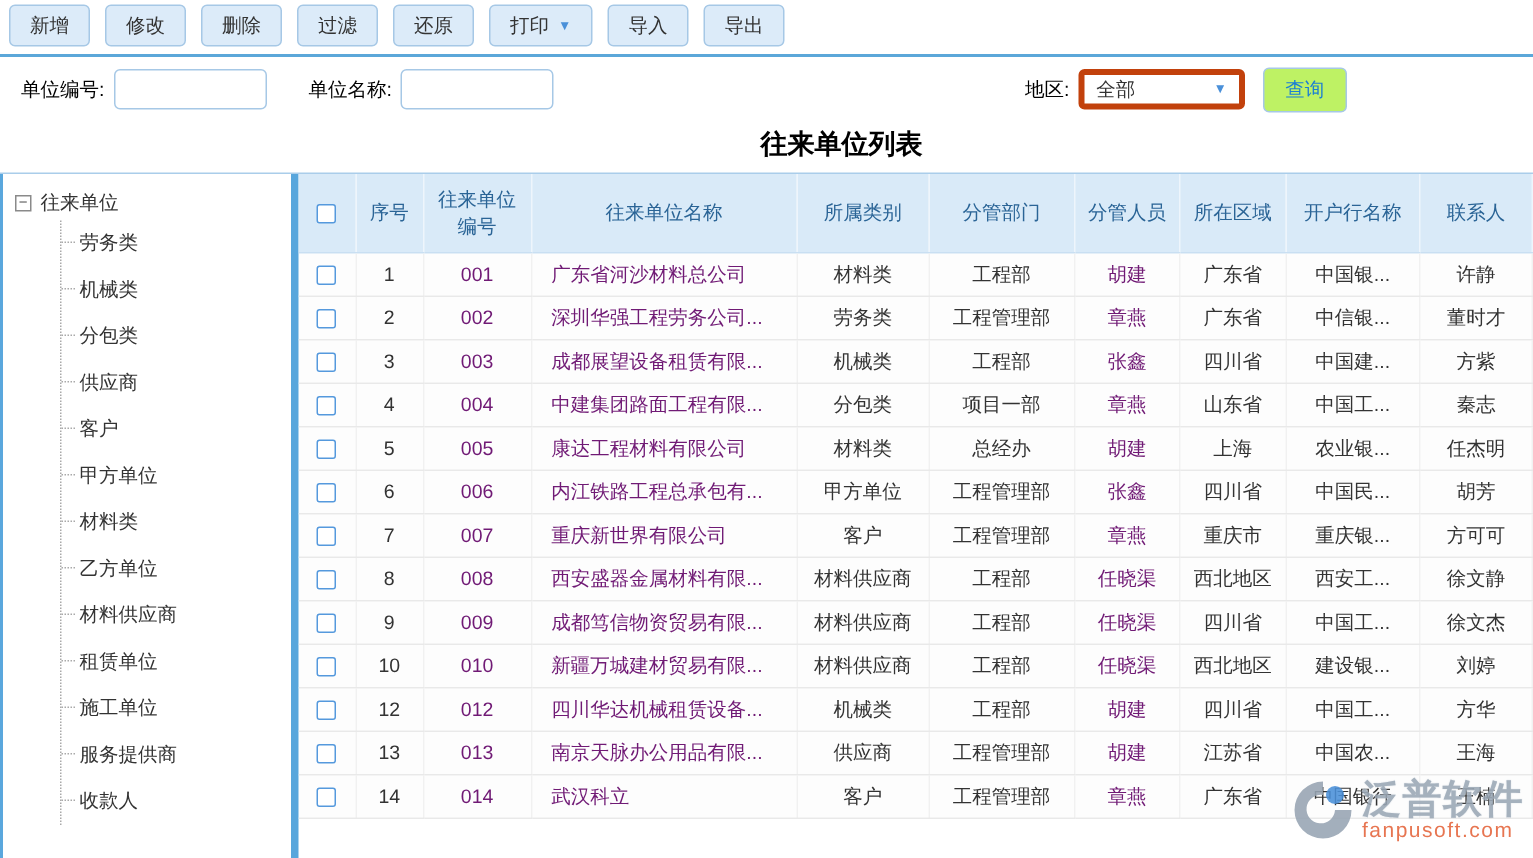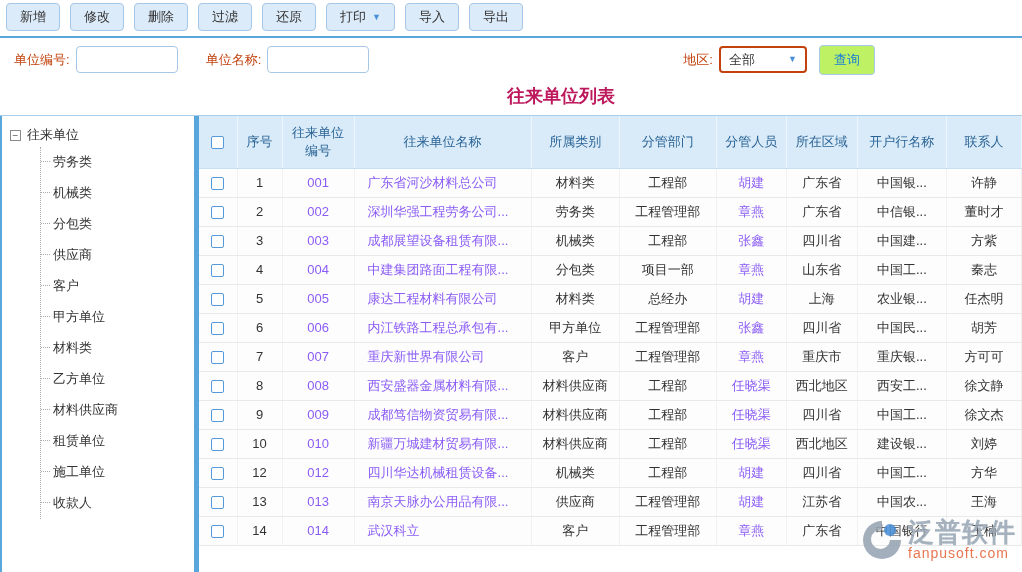--- a/index.html
+++ b/index.html
@@ -10,34 +10,34 @@
   .toolbar { height:38px; display:flex; align-items:center; gap:10px;
     padding:2px 6px 4px 6px; border-bottom:2px solid #5ba7d9; background:#fff; }
   .btn-group { display:flex; gap:10px; }
   .tbtn { background:#dcebf9; border:1px solid #a6c8e6; border-radius:4px;
     padding:4px 13px; font-size:13px; color:#333; cursor:pointer; white-space:nowrap;
     display:inline-flex; align-items:center; gap:6px; }
   .caret { color:#4a90d9; font-size:9px; line-height:1; }
 
   
   .search-row { height:43px; display:flex; align-items:center; padding:0 14px; }
-  .search-row .lbl { color:#c2410c; margin-right:6px; white-space:nowrap; }
+  .search-row .lbl { color:#000000; margin-right:6px; white-space:nowrap; }
   .search-row .gap1 { width:28px; } .search-row .gap2 { width:52px; } .search-row .gap3 { width:12px; }
   .txt-input { width:102px; height:27px; border:1px solid #a6c8e6; border-radius:4px;
     background:#fff; padding:0 6px; font-size:13px; outline:none; }
-  .select-box { width:88px; height:27px; border:2px solid #c2410c; border-radius:4px;
+  .select-box { width:111px; height:27px; border:4px solid #c2410c; border-radius:4px;
     background:#fff; display:flex; align-items:center; justify-content:space-between;
     padding:0 8px; cursor:pointer; }
   .qbtn { background:#bef264; border:1px solid #a6c8e6; border-radius:4px;
     padding:5px 14px; color:#1b7fd4; font-size:13px; cursor:pointer; }
   .spacer { flex:1; } .sp260 { width:262px; }
 
   
   .page-title { height:34px; text-align:center; padding-left:100px;
-    font-size:18px; font-weight:bold; color:#be185d; line-height:30px; }
+    font-size:18px; font-weight:bold; color:#000000; line-height:30px; }
 
   
   .main { display:flex; height:460px; border-top:1px solid #aacdea; }
   .sidebar { width:194px; border-left:2px solid #5aa7dd; padding-top:4px; overflow:hidden; }
   .tree-root { display:flex; align-items:center; gap:6px; padding:6px 0 3px 8px; cursor:pointer; }
   .minus-box { width:11px; height:11px; border:1px solid #8a8a8a; background:#fff;
     display:inline-flex; align-items:center; justify-content:center;
     font-size:10px; line-height:9px; color:#555; }
   .tree-children { margin-left:38px; border-left:1px dotted #a9a9a9; }
   .tree-item { position:relative; padding:6px 0 7px 12px; cursor:pointer; white-space:nowrap; }
@@ -47,21 +47,21 @@
 
   
   .table-area { flex:1; overflow:hidden; }
   table { width:100%; border-collapse:collapse; table-layout:fixed; }
   thead th { background:#d9eaf8; color:#2a6496; font-weight:normal; font-size:13px;
     height:52px; border-right:1px solid #eef5fc; border-bottom:1px solid #c9dff2;
     text-align:center; padding:2px 4px; line-height:1.35; }
   tbody td { height:29px; border-bottom:1px solid #e9e9e9; border-right:1px solid #f1f1f1;
     text-align:center; padding:0 4px; white-space:nowrap; overflow:hidden; background:#fdfdfd; }
   td.cell-name { text-align:left; padding-left:13px; }
-  .link { color:#8b5cf6; cursor:pointer; }
+  .link { color:#701a75; cursor:pointer; }
   .checkbox { display:inline-block; width:13px; height:13px; border:1px solid #5599dd;
     border-radius:2px; background:#fff; vertical-align:middle; cursor:pointer; }
 
   
   .watermark { position:absolute; right:6px; bottom:10px; display:flex; align-items:center;
     gap:4px; opacity:.88; pointer-events:none; }
   .wm-text { display:flex; flex-direction:column; line-height:1.05; }
   .wm-brand { font-size:26px; font-weight:bold; color:#9aa7b5;
     text-shadow:0 0 1px #c9d2da; letter-spacing:1px; }
   .wm-domain { font-size:14px; font-weight:normal; color:#e4633a; letter-spacing:1px; }
@@ -136,20 +136,21 @@
         <div class="tree-item"><span>机械类</span></div>
         <div class="tree-item"><span>分包类</span></div>
         <div class="tree-item"><span>供应商</span></div>
         <div class="tree-item"><span>客户</span></div>
         <div class="tree-item"><span>甲方单位</span></div>
         <div class="tree-item"><span>材料类</span></div>
         <div class="tree-item"><span>乙方单位</span></div>
         <div class="tree-item"><span>材料供应商</span></div>
         <div class="tree-item"><span>租赁单位</span></div>
         <div class="tree-item"><span>施工单位</span></div>
+        <div class="tree-item"><span>服务提供商</span></div>
         <div class="tree-item"><span>收款人</span></div>
       </div>
   </div>
 
   <div class="splitter"></div>
 
   <div class="table-area">
     <table>
       <colgroup>
         <col style="width:38px">

